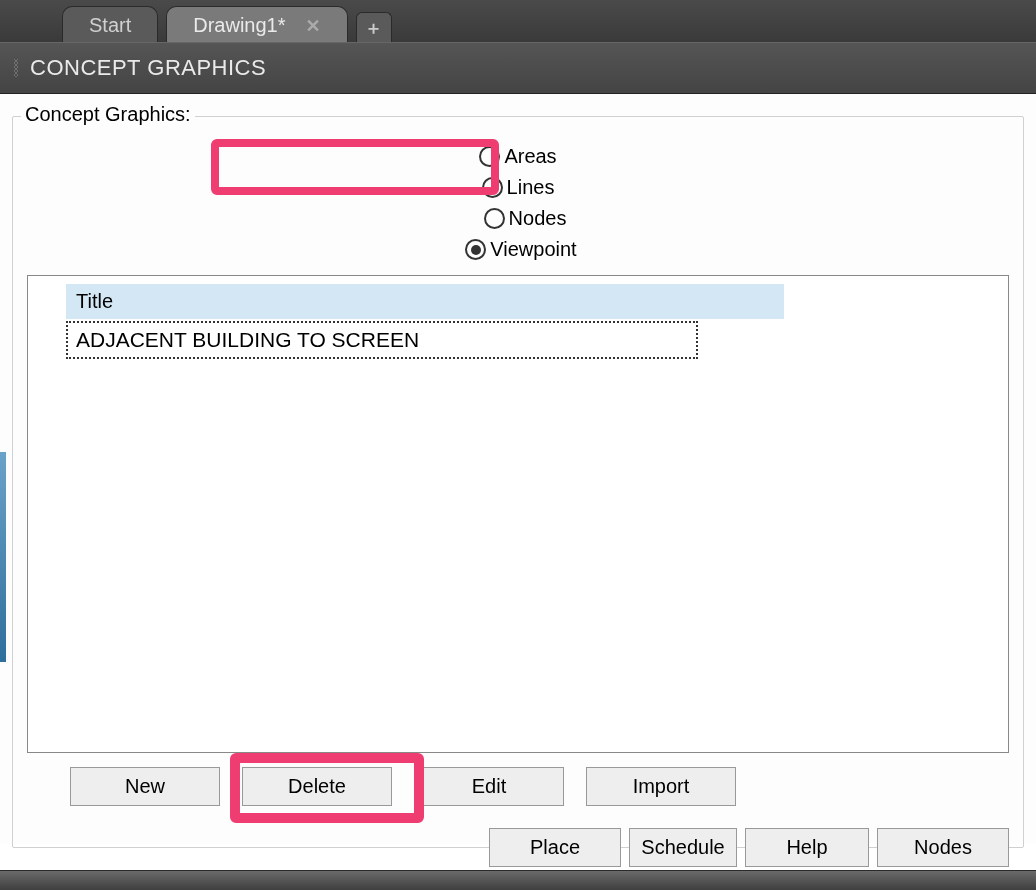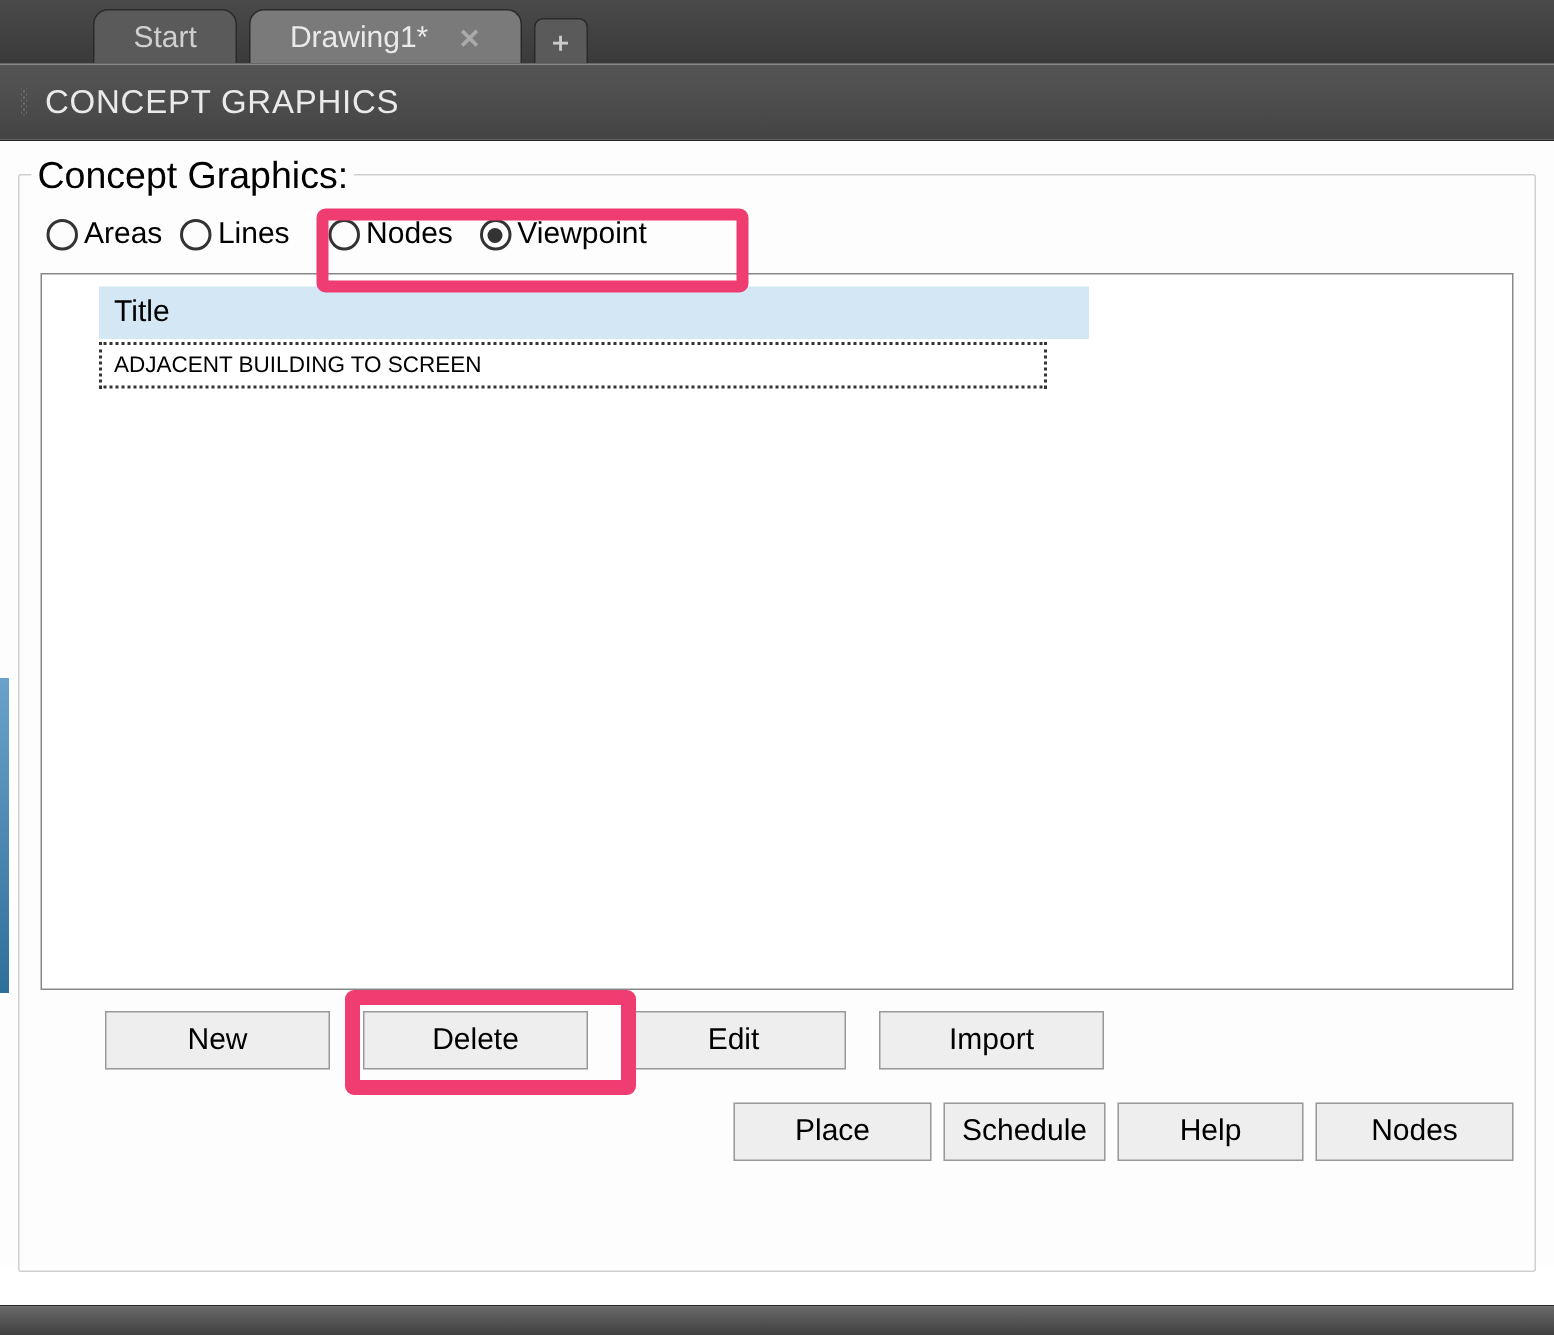--- a/index.html
+++ b/index.html
@@ -95,27 +95,28 @@
       margin-top: 14px;
       position: relative;
       height: 732px;
     }
     .group-title {
       position: absolute;
       top: -14px;
       left: 8px;
       background: #fdfdfd;
       padding: 0 4px;
-      font-size: 25px;
+      font-size: 20px;
     }
     .radios {
       display: flex;
       align-items: center;
       gap: 4px;
       margin: 14px 0 12px;
+      flex-direction: column;
     }
     .radio-item {
       display: flex;
       align-items: center;
       gap: 4px;
       font-size: 20px;
       cursor: pointer;
       padding: 2px 4px;
     }
     .radio-circle {
@@ -150,26 +151,26 @@
       background: #fff;
       height: 478px;
       padding: 0px 38px 0;
       position: relative;
     }
     .list-header {
       background: #d3e7f5;
       padding: 6px 10px;
       font-size: 20px;
       margin-top: 8px;
-      width: 660px;
+      width: 718px;
     }
     .list-row {
       border: 2px dotted #333;
       padding: 5px 8px;
-      font-size: 15px;
+      font-size: 21px;
       width: 632px;
       margin-top: 2px;
     }
     .btn-row {
       display: flex;
       gap: 22px;
       margin-top: 14px;
       position: relative;
       margin-left: 43px;
     }

